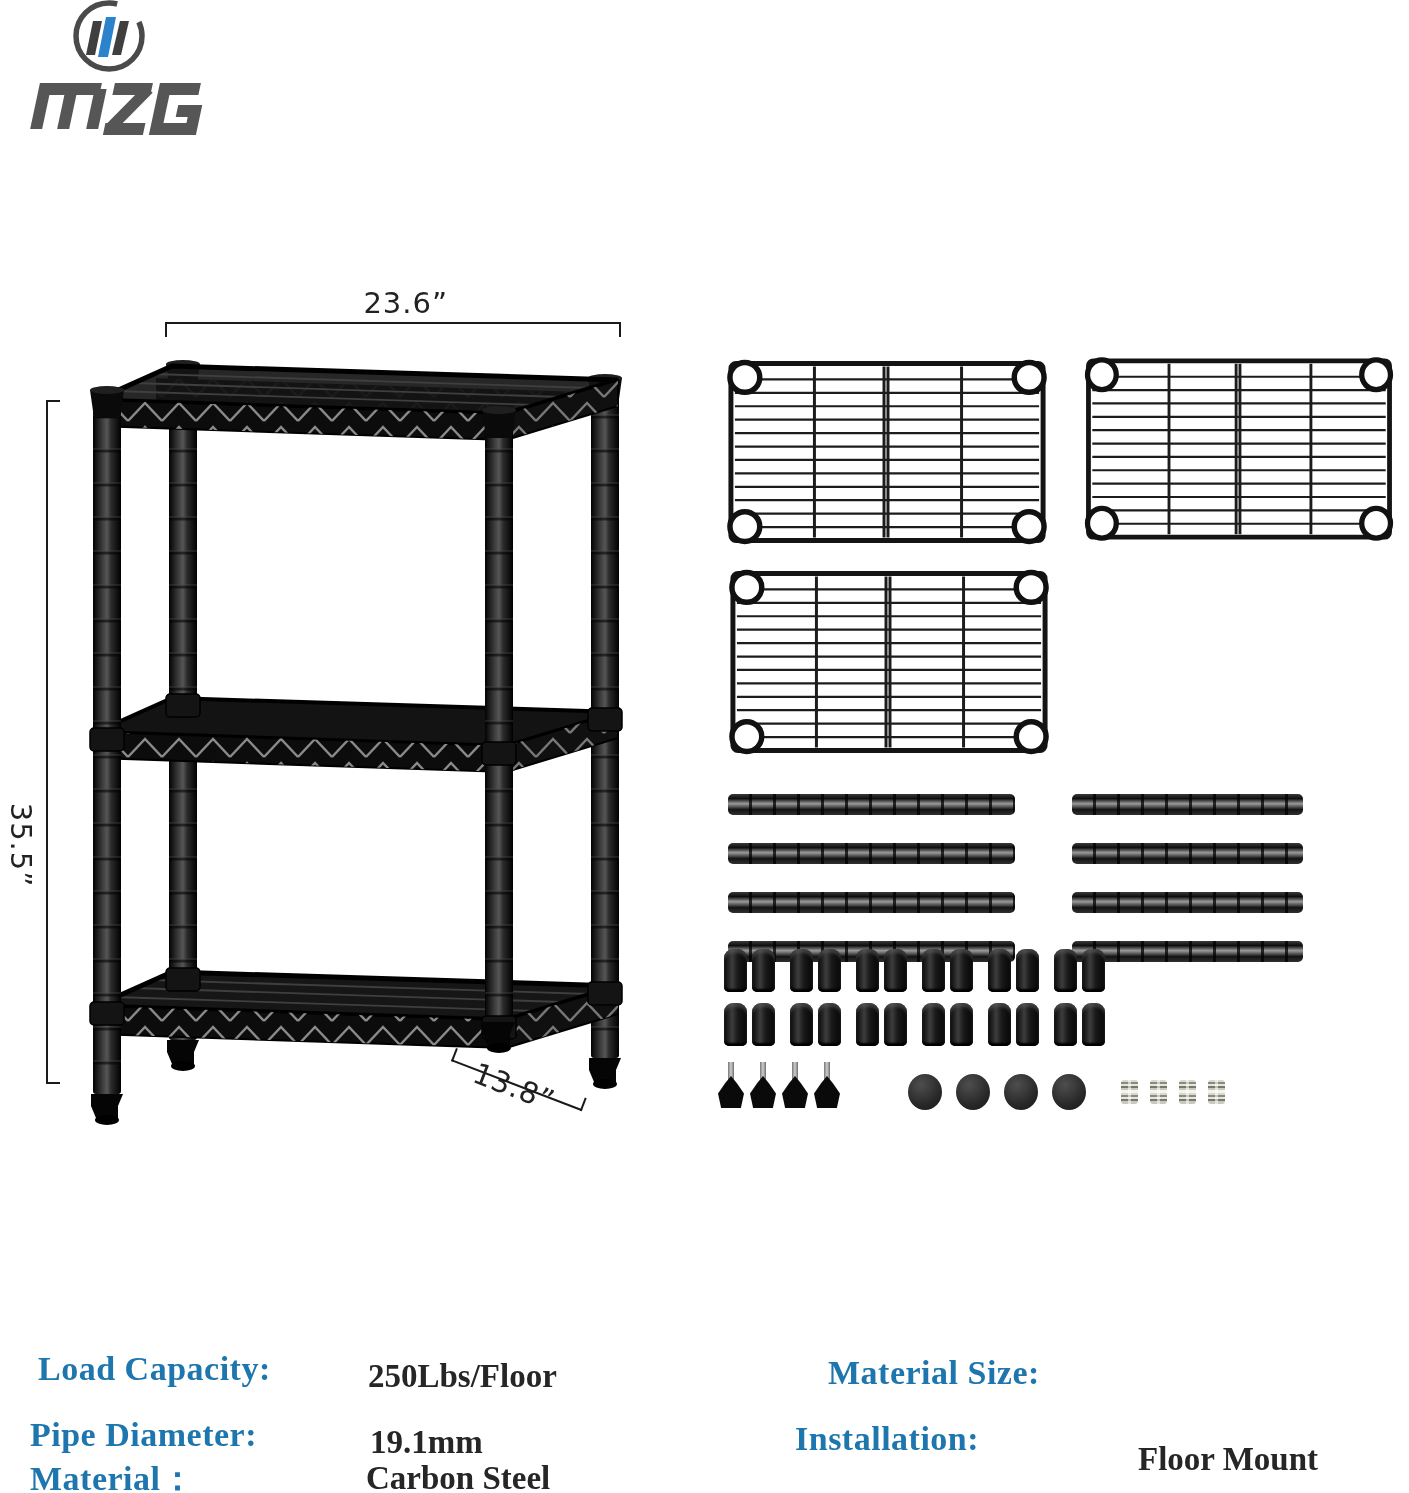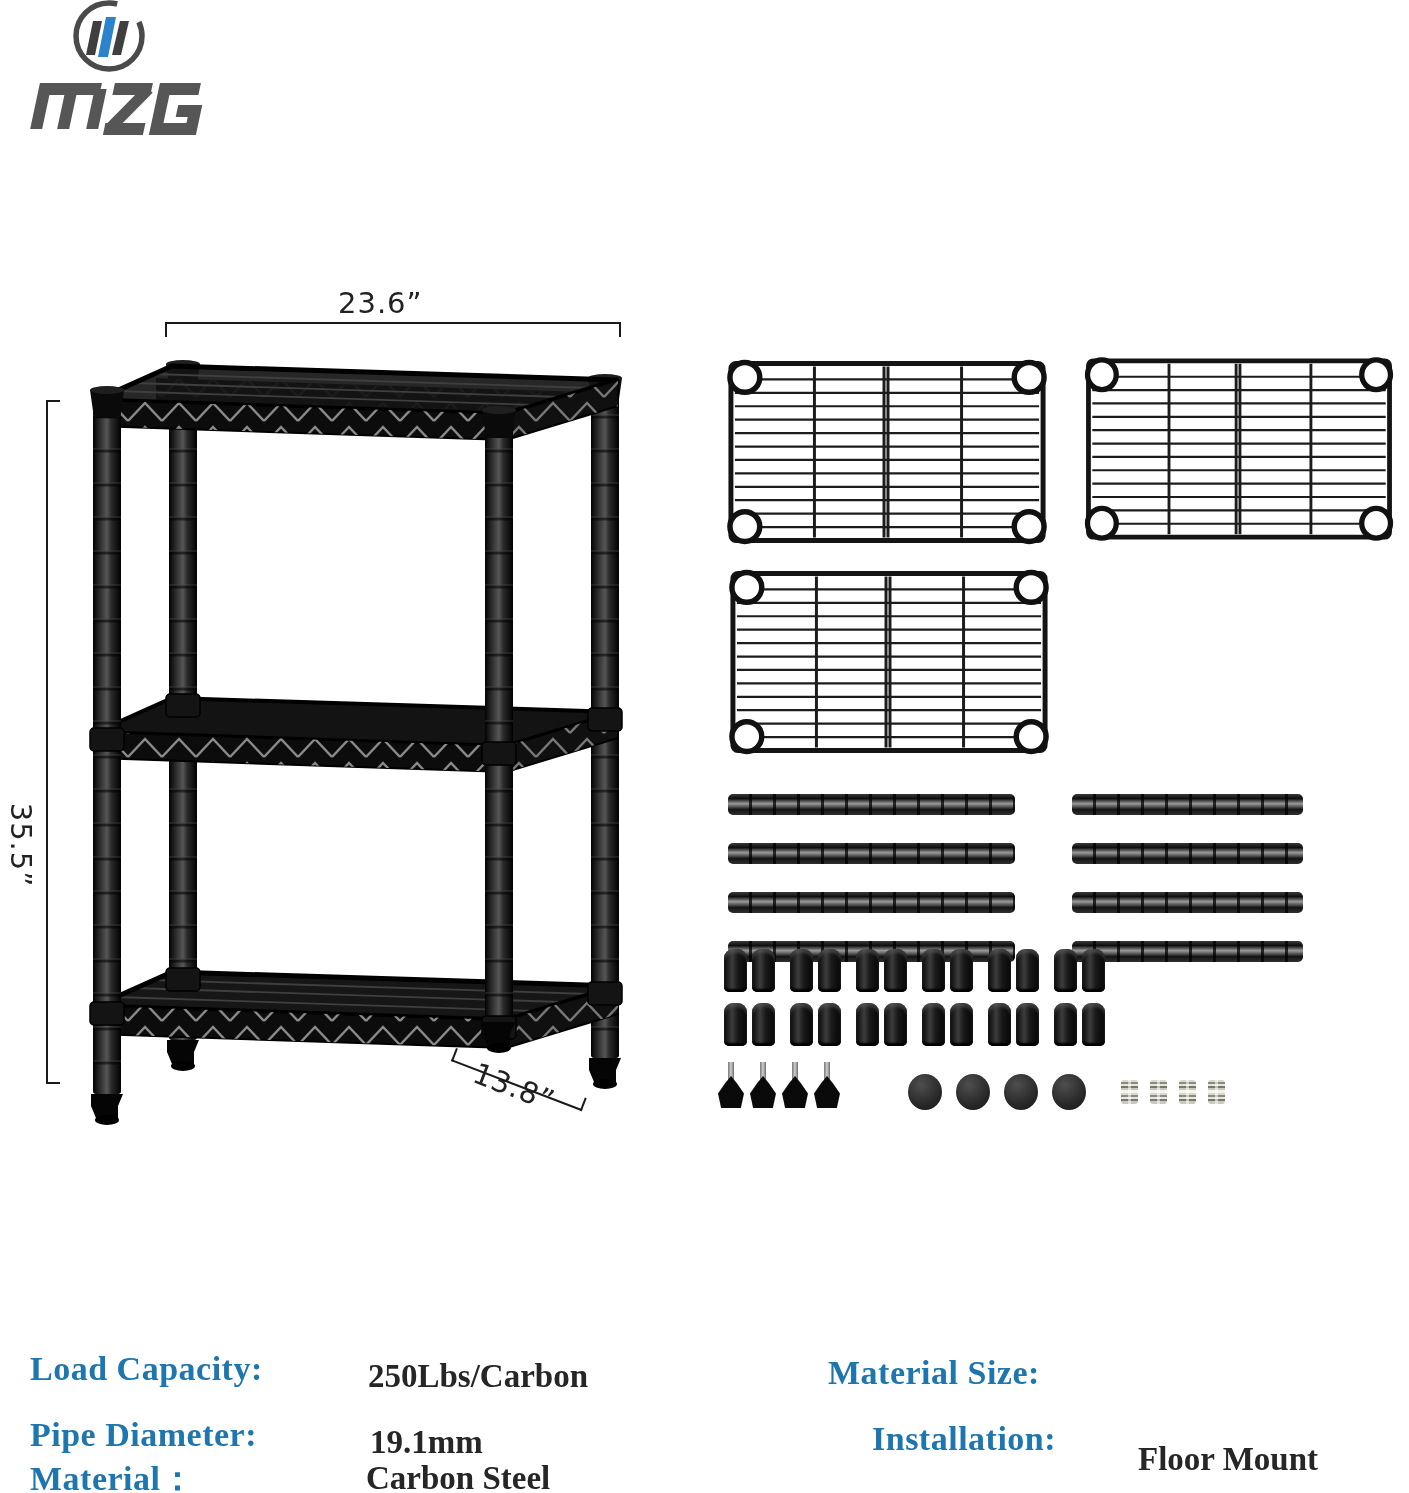--- a/index.html
+++ b/index.html
@@ -4,21 +4,21 @@
 <style>
   html,body{margin:0;padding:0;background:#fff}
   .page{position:relative;width:1409px;height:1493px;background:#fff;overflow:hidden;
         font-family:"Liberation Sans",sans-serif}
 
   
   .logo{position:absolute;left:30px;top:0}
 
   
   .dim-label{position:absolute;font:29px "DejaVu Sans",sans-serif;color:#222;letter-spacing:1px}
-  .dim-w{left:338px;top:286px;width:110px;text-align:left}
+  .dim-w{left:338px;top:286px;width:110px;text-align:right}
   .dim-h{left:-34px;top:828px;width:110px;text-align:center;transform:rotate(90deg)}
   .dim-d{left:458px;top:1070px;width:112px;text-align:center;transform:rotate(21deg)}
   .bracket-w{position:absolute;left:165px;top:322px;width:452px;height:13px;
              border-top:2px solid #1a1a1a;border-left:2px solid #1a1a1a;border-right:2px solid #1a1a1a}
   .line-h{position:absolute;left:46px;top:400px;width:12px;height:680px;
           border-left:2px solid #1a1a1a;border-top:2px solid #1a1a1a;border-bottom:2px solid #1a1a1a}
   .bracket-d{position:absolute;left:456px;top:1048px;width:136px;height:12px;
              border-bottom:2px solid #1a1a1a;border-left:2px solid #1a1a1a;border-right:2px solid #1a1a1a;
              transform:rotate(21deg);transform-origin:left top}
 
@@ -323,27 +323,27 @@
       <div class="cap"></div>
     </div>
 
   <div class="screws-row">
     <div class="screw"></div>
   <div class="screw"></div>
       <div class="screw"></div>
       <div class="screw"></div>
     </div>
 
-  <div class="spec-label" style="left:30px;top:1350px">Load Capacity:</div>
-  <div class="spec-value" style="left:368px;top:1358px">250Lbs/Carbon</div>
+  <div class="spec-label" style="left:38px;top:1350px">Load Capacity:</div>
+  <div class="spec-value" style="left:368px;top:1358px">250Lbs/Floor</div>
 
   <div class="spec-label" style="left:30px;top:1416px">Pipe Diameter:</div>
   <div class="spec-value" style="left:370px;top:1424px">19.1mm</div>
 
   <div class="spec-label" style="left:30px;top:1456px">Material：</div>
   <div class="spec-value" style="left:366px;top:1460px">Carbon Steel</div>
 
   <div class="spec-label" style="left:828px;top:1354px">Material Size:</div>
 
-  <div class="spec-label" style="left:872px;top:1420px">Installation:</div>
+  <div class="spec-label" style="left:795px;top:1420px">Installation:</div>
   <div class="spec-value" style="left:1138px;top:1441px">Floor Mount</div>
 
 </div>
 
 </body></html>

